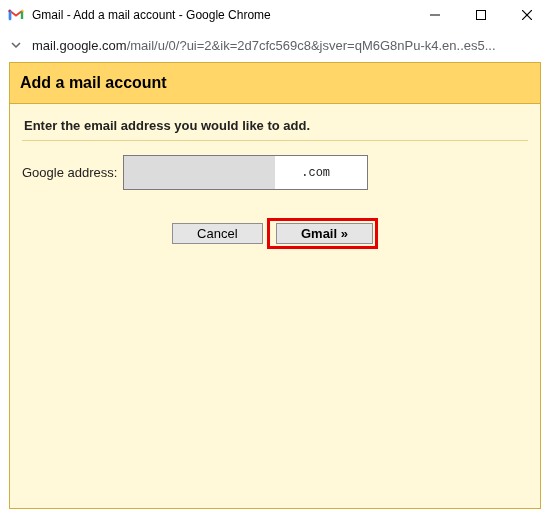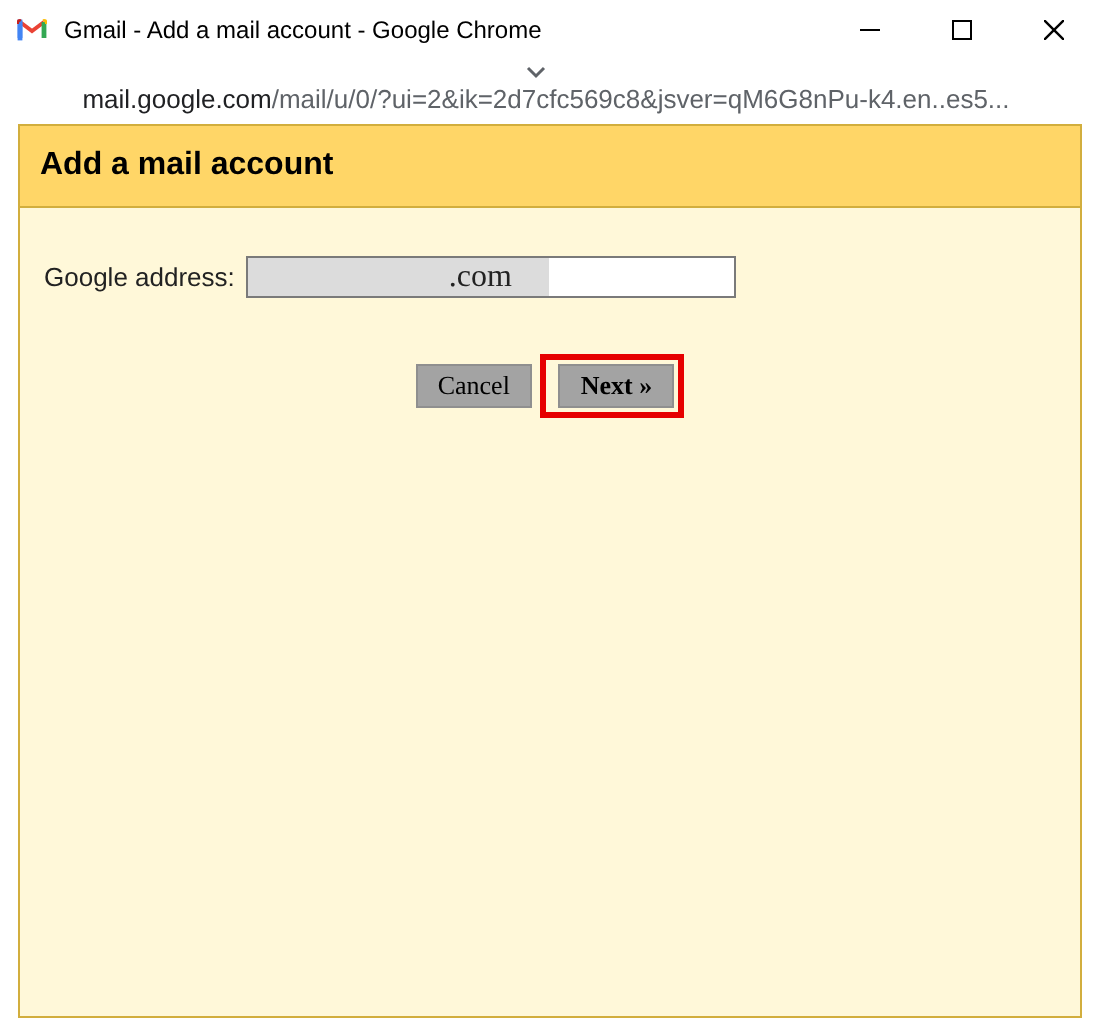--- a/index.html
+++ b/index.html
@@ -29,21 +29,20 @@
     .win-btn svg { display: block; }
     
     .addressbar {
       height: 30px;
       display: flex;
       align-items: center;
       padding: 0 14px 0 10px;
       font-size: 13px;
       color: #555;
       background: #fff;
-      flex-direction: column;
     }
     .addr-chevron {
       margin-right: 10px; color: #5f6368;
       display: flex; align-items: center;
     }
     .addr-text { flex: 1; white-space: nowrap; overflow: hidden; text-overflow: ellipsis; color: #5f6368; }
     .addr-text .domain { color: #202124; }
     
     .page-wrap {
       padding: 2px 9px 9px 9px;
@@ -75,37 +74,37 @@
     .form-row {
       display: flex;
       align-items: center;
       margin-top: 14px;
       font-size: 13px;
       color: #222;
     }
     .form-label { margin-right: 6px; }
     .email-input {
       width: 245px;
-      height: 21px;
+      height: 35px;
       border: 1px solid #7a7a7a;
       padding: 1px 4px;
-      font-size: 16px;
-      font-family: Liberation Serif, serif;
+      font-size: 12px;
+      font-family: Liberation Mono, monospace;
       background: linear-gradient(to right, #dcdcdc 0%, #dcdcdc 62%, #fff 62%, #fff 100%);
       color: #222;
     }
     .button-row {
       margin-top: 28px;
       text-align: center;
     }
     .btn {
       font-size: 13px;
-      font-family: Liberation Serif, serif;
-      padding: 2px 10px;
-      background: #a3a3a3;
+      font-family: Liberation Sans, sans-serif;
+      padding: 2px 24px;
+      background: #e5e5e5;
       border: 1px solid #8f8f8f;
       cursor: pointer;
       vertical-align: middle;
     }
     .btn-next {
       font-weight: bold;
       margin-left: 4px;
     }
     .highlight-box {
       display: inline-block;
@@ -155,23 +154,24 @@
         <path d="M2 4 L6 8 L10 4" stroke="#5f6368" stroke-width="1.5" fill="none"></path>
       </svg>
   </span>
   <span class="addr-text"><span class="domain">mail.google.com</span><span>/mail/u/0/?ui=2&amp;ik=2d7cfc569c8&amp;jsver=qM6G8nPu-k4.en..es5...</span></span>
 </div>
 
 <div class="page-wrap">
   <div class="page">
     <div class="page-header">Add a mail account</div>
     <div class="page-body">
+      <div class="instruction">Enter the email address you would like to add.</div>
       <div class="form-row">
         <span class="form-label">Google address:</span>
         <input type="text" class="email-input" value="                        .com" style="">
       </div>
       <div class="button-row">
         <button class="btn">Cancel</button>
-        <span class="highlight-box"><button class="btn btn-next">Next »</button></span>
+        <span class="highlight-box"><button class="btn btn-next">Gmail »</button></span>
       </div>
     </div>
   </div>
 </div>
 
 </body></html>

